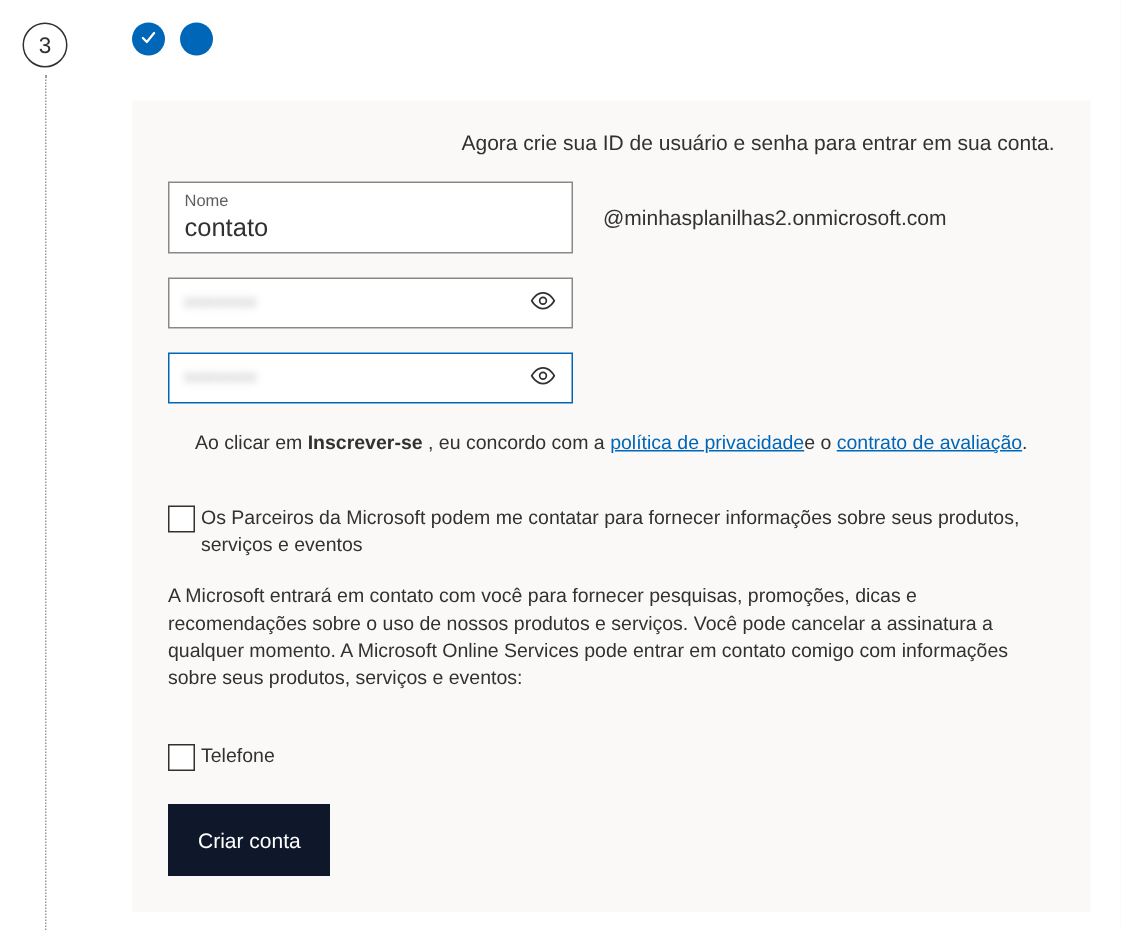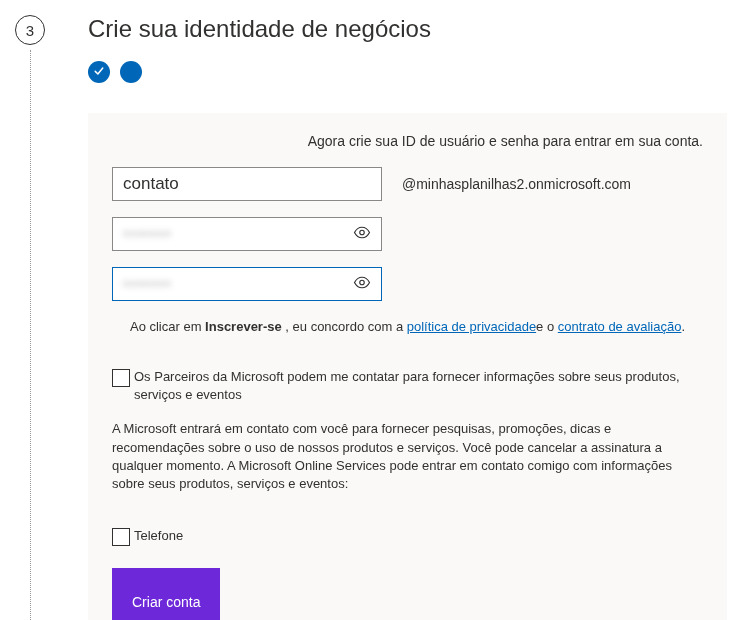--- a/index.html
+++ b/index.html
@@ -172,60 +172,60 @@
       color: #323130;
       line-height: 1.4;
     }
     .info-text {
       font-size: 13px;
       color: #323130;
       line-height: 1.4;
       margin-bottom: 14px;
     }
     .submit-btn {
-      background: #6d28d9;
+      background: #0f172a;
       color: #fff;
       border: none;
-      padding: 26px 20px;
+      padding: 16px 20px;
       font-size: 14px;
       font-family: inherit;
       cursor: pointer;
       margin-top: 6px;
     }
   </style>
 </head>
 <body>
 
 <div class="container">
   <div class="step-col">
     <div class="step-circle">
       <span>3</span>
     </div>
     <div class="step-line"></div>
   </div>
 
   <div class="content-col">
-    <h1 class="heading">Crie sua identidade de negócios</h1>
 
     <div class="progress-dots">
       <div class="dot">
         <span>
           <svg viewBox="0 0 16 16" fill="none">
               <path d="M3 8.5 L6.5 12 L13 4" stroke="#fff" stroke-width="2" stroke-linecap="round" stroke-linejoin="round"></path>
             </svg>
         </span>
       </div>
       <div class="dot"></div>
     </div>
 
     <div class="form-area">
       <p class="intro-text">Agora crie sua ID de usuário e senha para entrar em sua conta.</p>
 
       <div class="field-row">
         <div class="field-wrapper">
+          <span class="field-label">Nome</span>
           <input class="field-input" type="text" value="contato" style="">
         </div>
         <span class="domain-text">@minhasplanilhas2.onmicrosoft.com</span>
       </div>
 
       <div class="field-row">
         <div class="field-wrapper">
           <input class="field-input masked" type="text" value="•••••••" style="">
           <span class="eye-icon">
             <svg viewBox="0 0 24 24" fill="none">

